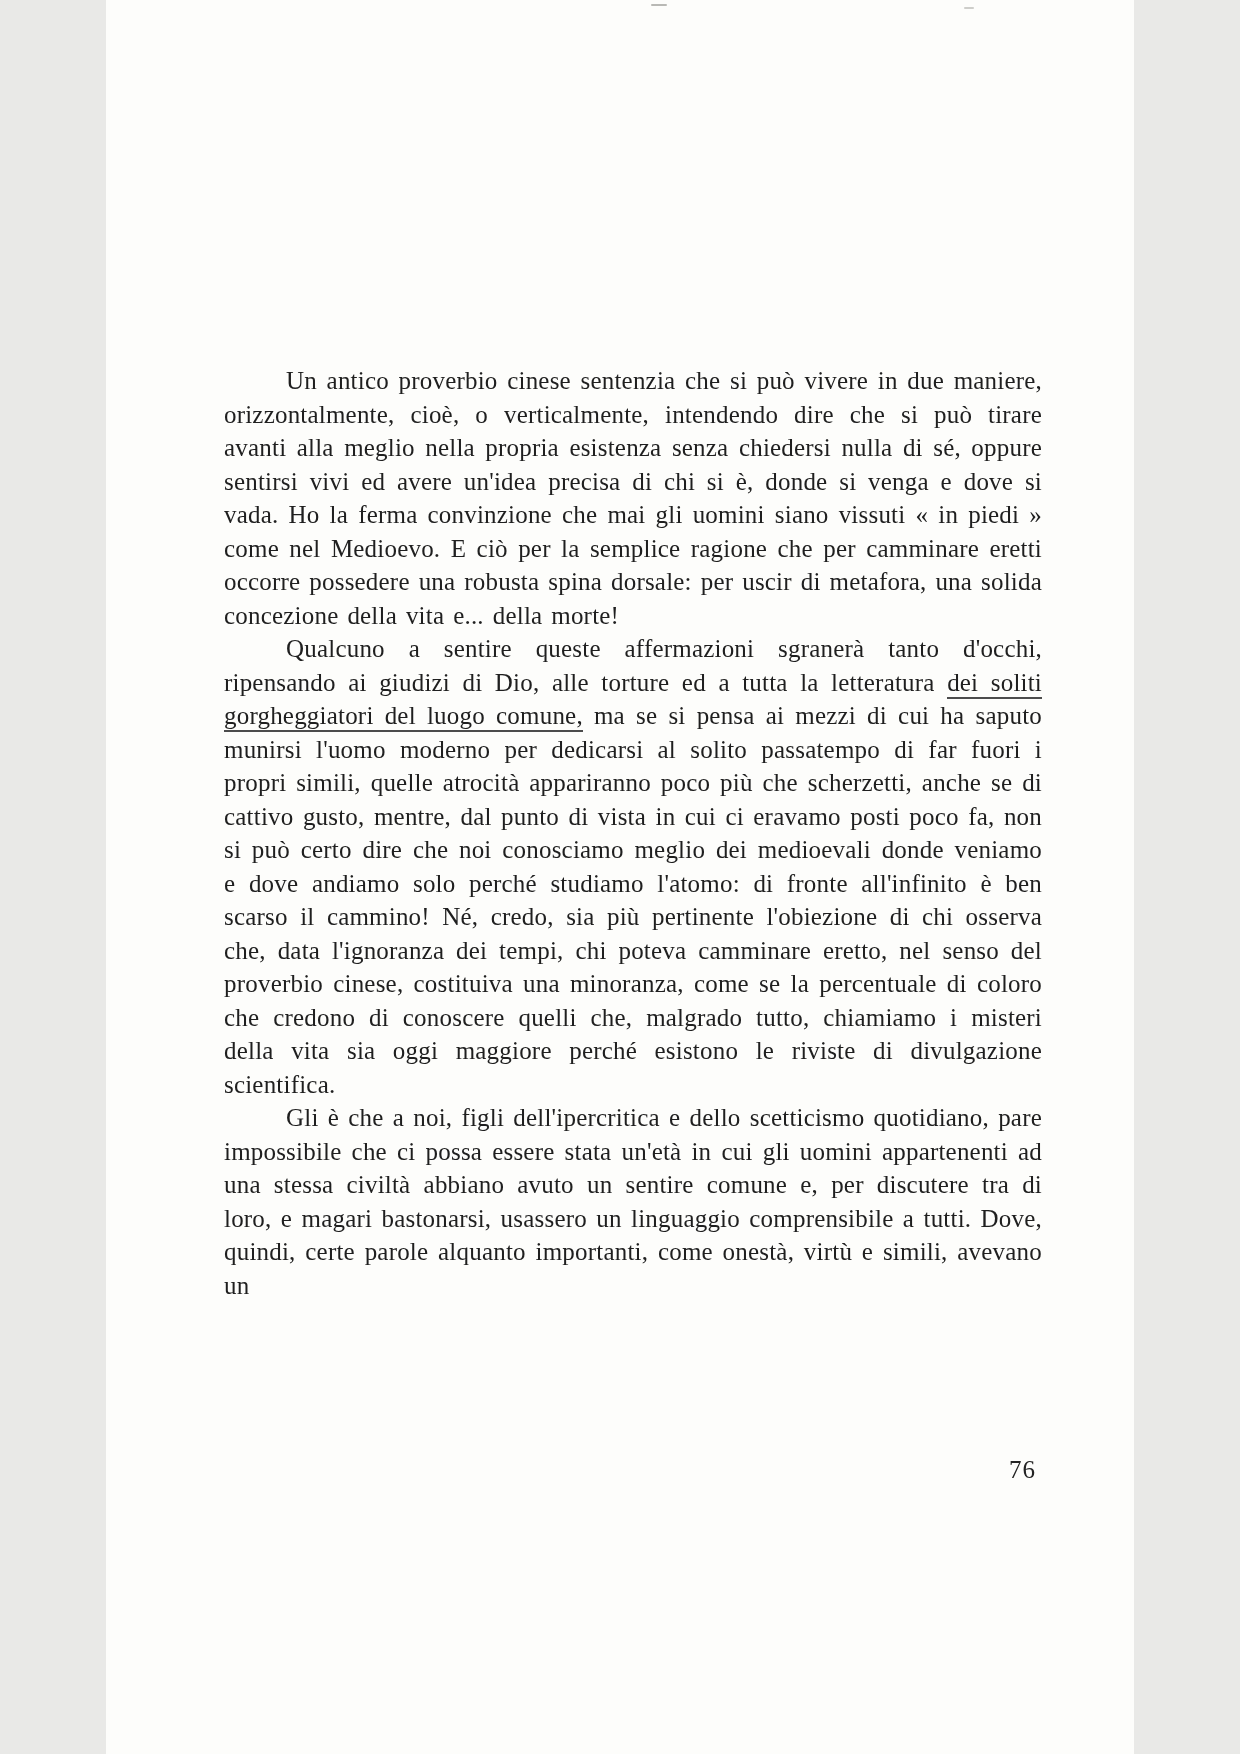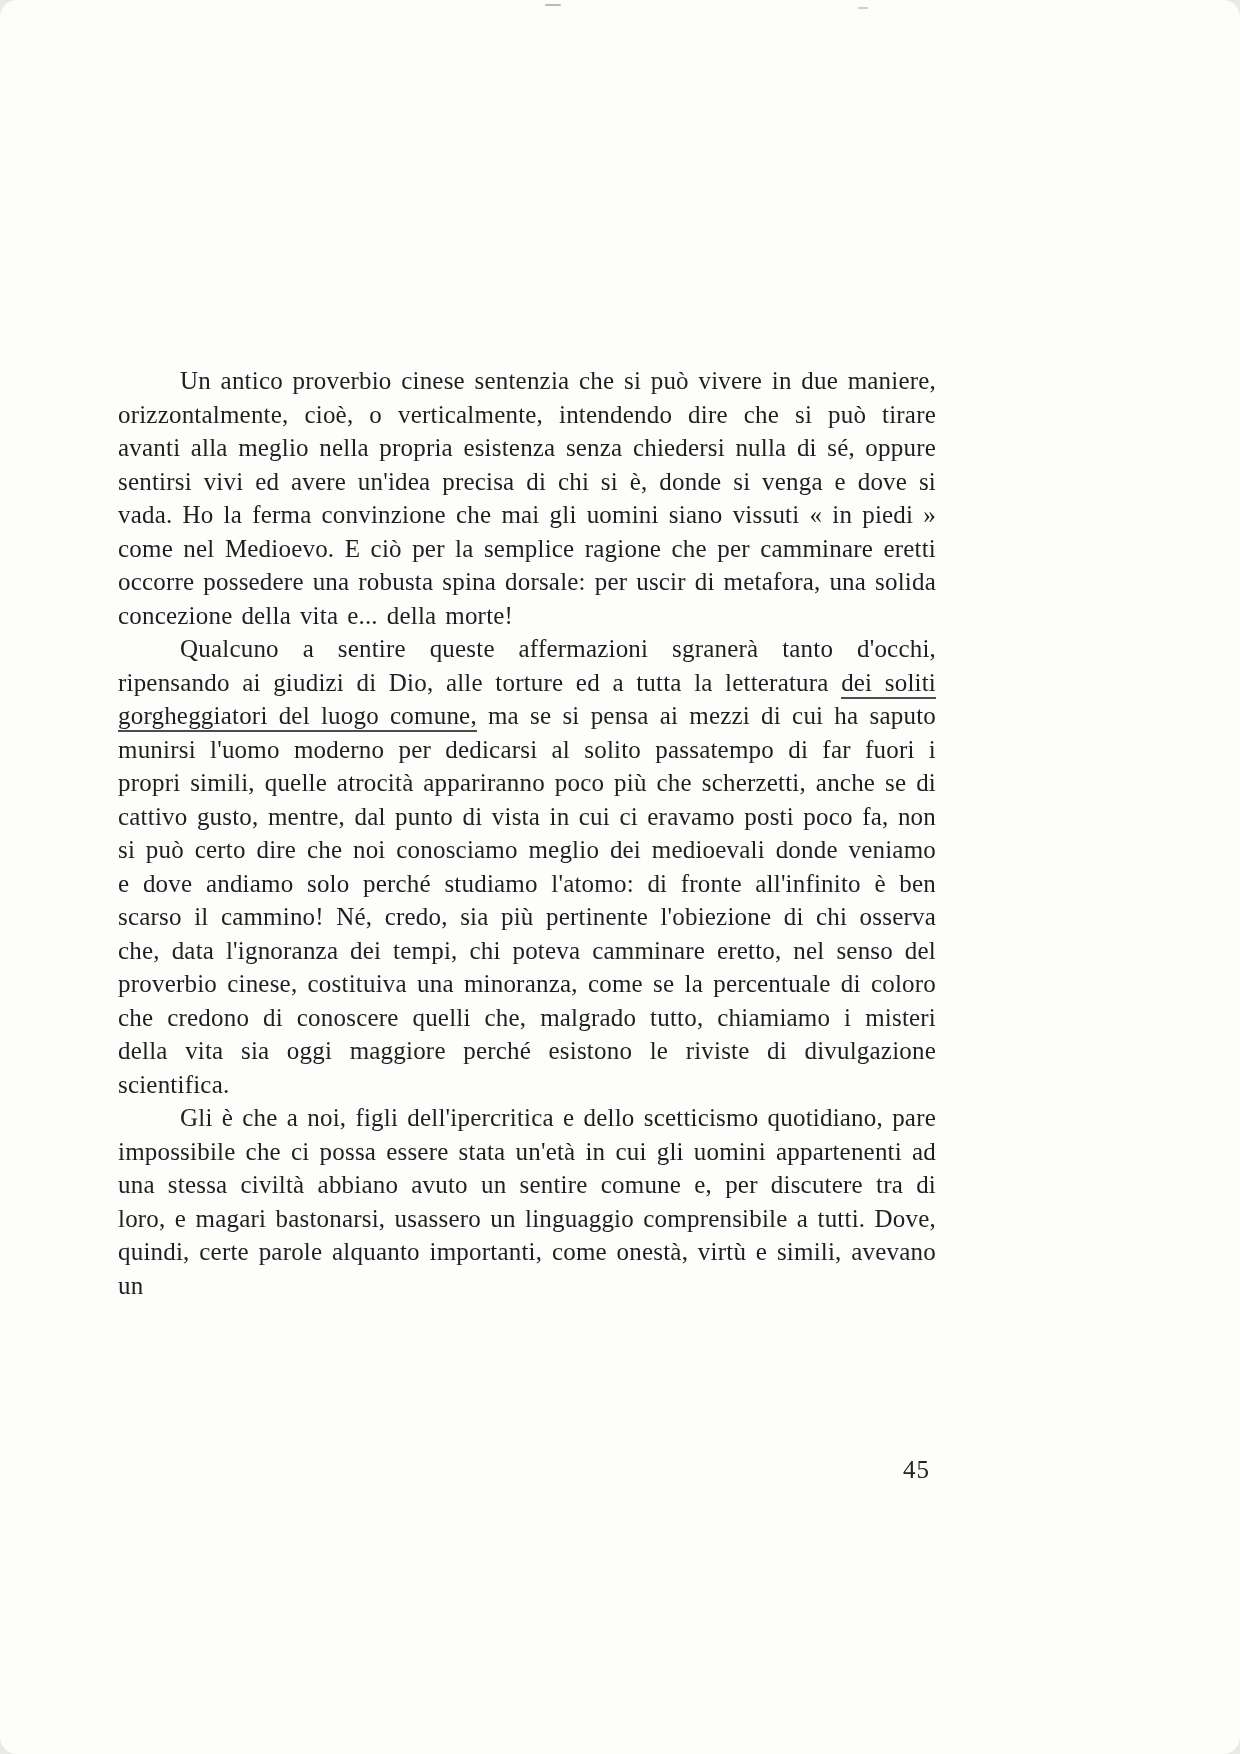--- a/index.html
+++ b/index.html
@@ -2,28 +2,27 @@
 <html><head>
 <meta charset="utf-8">
 <style>
   html, body {
     margin: 0;
     padding: 0;
     background: #e9e9e7;
   }
   .page {
     position: relative;
-    width: 1240px;
+    width: 1028px;
     height: 1754px;
     margin: 0 auto;
     background: #fdfdfb;
     overflow: hidden;
     font-family: "Liberation Serif", "DejaVu Serif", serif;
     color: #1f1f1f;
-    border-radius: 17px;
   }
   .scan-mark {
     position: absolute;
     background: #b9b9b5;
     height: 2px;
     border-radius: 1px;
   }
   .scan-mark.m1 { left: 545px; top: 4px; width: 16px; }
   .scan-mark.m2 { left: 858px; top: 7px; width: 10px; opacity: .7; }
   .text-block {
@@ -62,15 +61,15 @@
 
   <div class="scan-mark m1"></div>
   <div class="scan-mark m2"></div>
 
   <div class="text-block">
     <p>Un antico proverbio cinese sentenzia che si può vivere in due maniere, orizzontalmente, cioè, o verticalmente, intendendo dire che si può tirare avanti alla meglio nella propria esistenza senza chiedersi nulla di sé, oppure sentirsi vivi ed avere un'idea precisa di chi si è, donde si venga e dove si vada. Ho la ferma convinzione che mai gli uomini siano vissuti « in piedi » come nel Medioevo. E ciò per la semplice ragione che per camminare eretti occorre possedere una robusta spina dorsale: per uscir di metafora, una solida concezione della vita e... della morte!</p>
     <p><span>Qualcuno a sentire queste affermazioni sgranerà tanto d'occhi, ripensando ai giudizi di Dio, alle torture ed a tutta la letteratura </span><span class="underlined-phrase">dei soliti gorgheggiatori del luogo comune,</span><span> ma se si pensa ai mezzi di cui ha saputo munirsi l'uomo moderno per dedicarsi al solito passatempo di far fuori i propri simili, quelle atrocità appariranno poco più che scherzetti, anche se di cattivo gusto, mentre, dal punto di vista in cui ci eravamo posti poco fa, non si può certo dire che noi conosciamo meglio dei medioevali donde veniamo e dove andiamo solo perché studiamo l'atomo: di fronte all'infinito è ben scarso il cammino! Né, credo, sia più pertinente l'obiezione di chi osserva che, data l'ignoranza dei tempi, chi poteva camminare eretto, nel senso del proverbio cinese, costituiva una minoranza, come se la percentuale di coloro che credono di conoscere quelli che, malgrado tutto, chiamiamo i misteri della vita sia oggi maggiore perché esistono le riviste di divulgazione scientifica.</span></p>
     <p>Gli è che a noi, figli dell'ipercritica e dello scetticismo quotidiano, pare impossibile che ci possa essere stata un'età in cui gli uomini appartenenti ad una stessa civiltà abbiano avuto un sentire comune e, per discutere tra di loro, e magari bastonarsi, usassero un linguaggio comprensibile a tutti. Dove, quindi, certe parole alquanto importanti, come onestà, virtù e simili, avevano un</p>
   </div>
 
-  <div class="page-number">45</div>
+  <div class="page-number">76</div>
 
 </div>
 
 </body></html>

